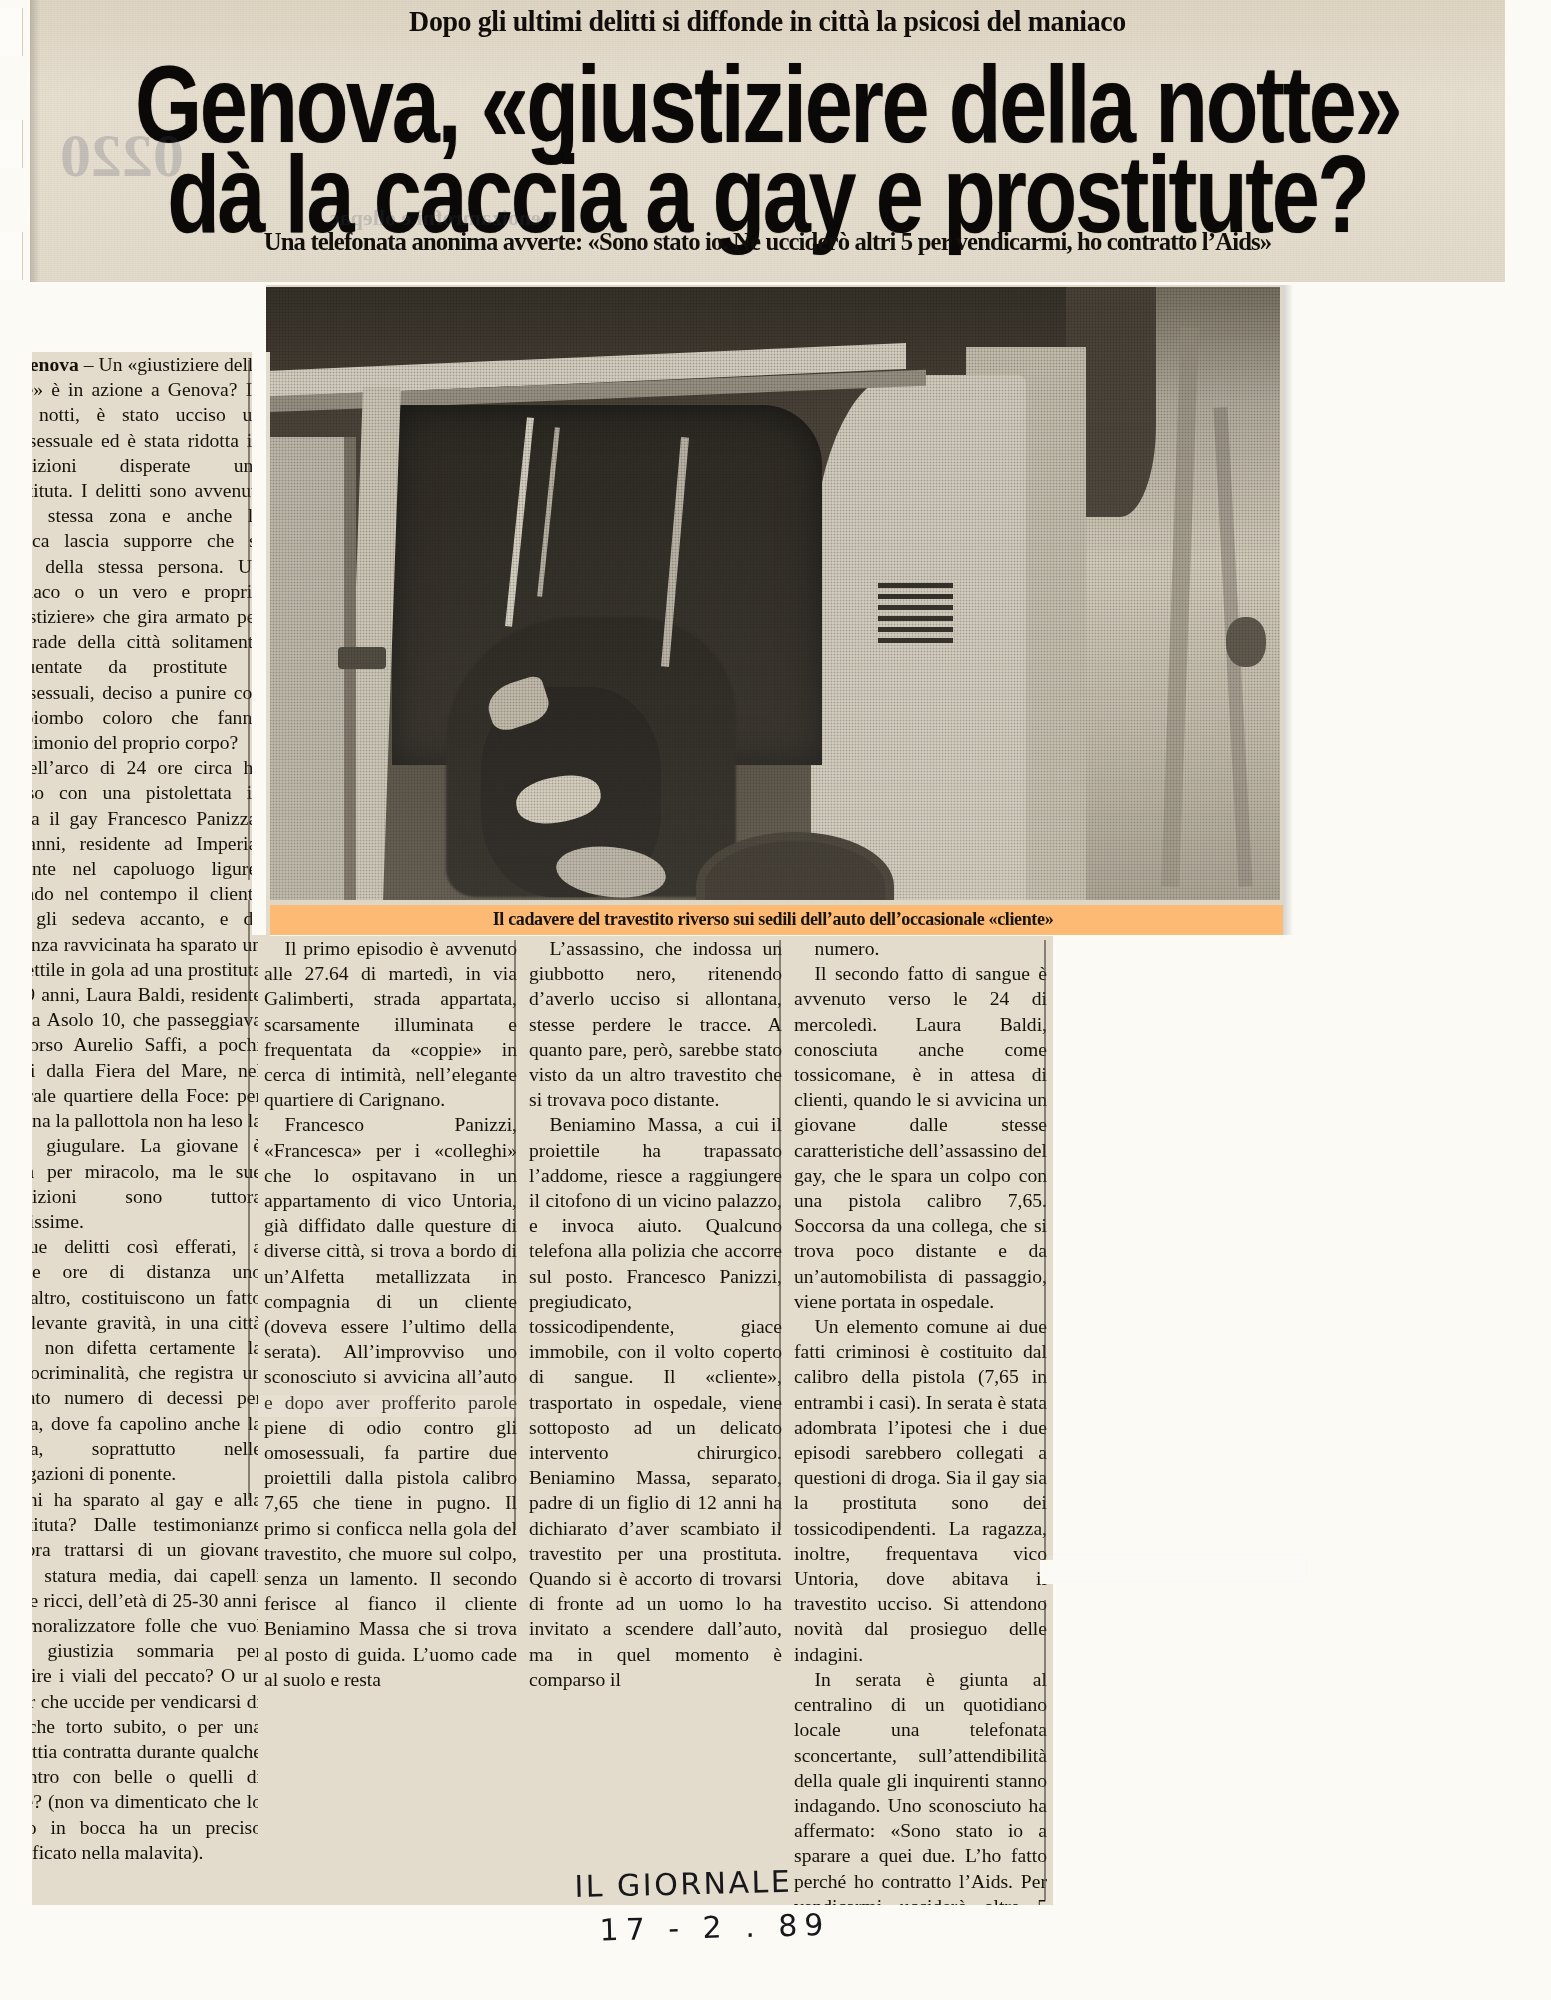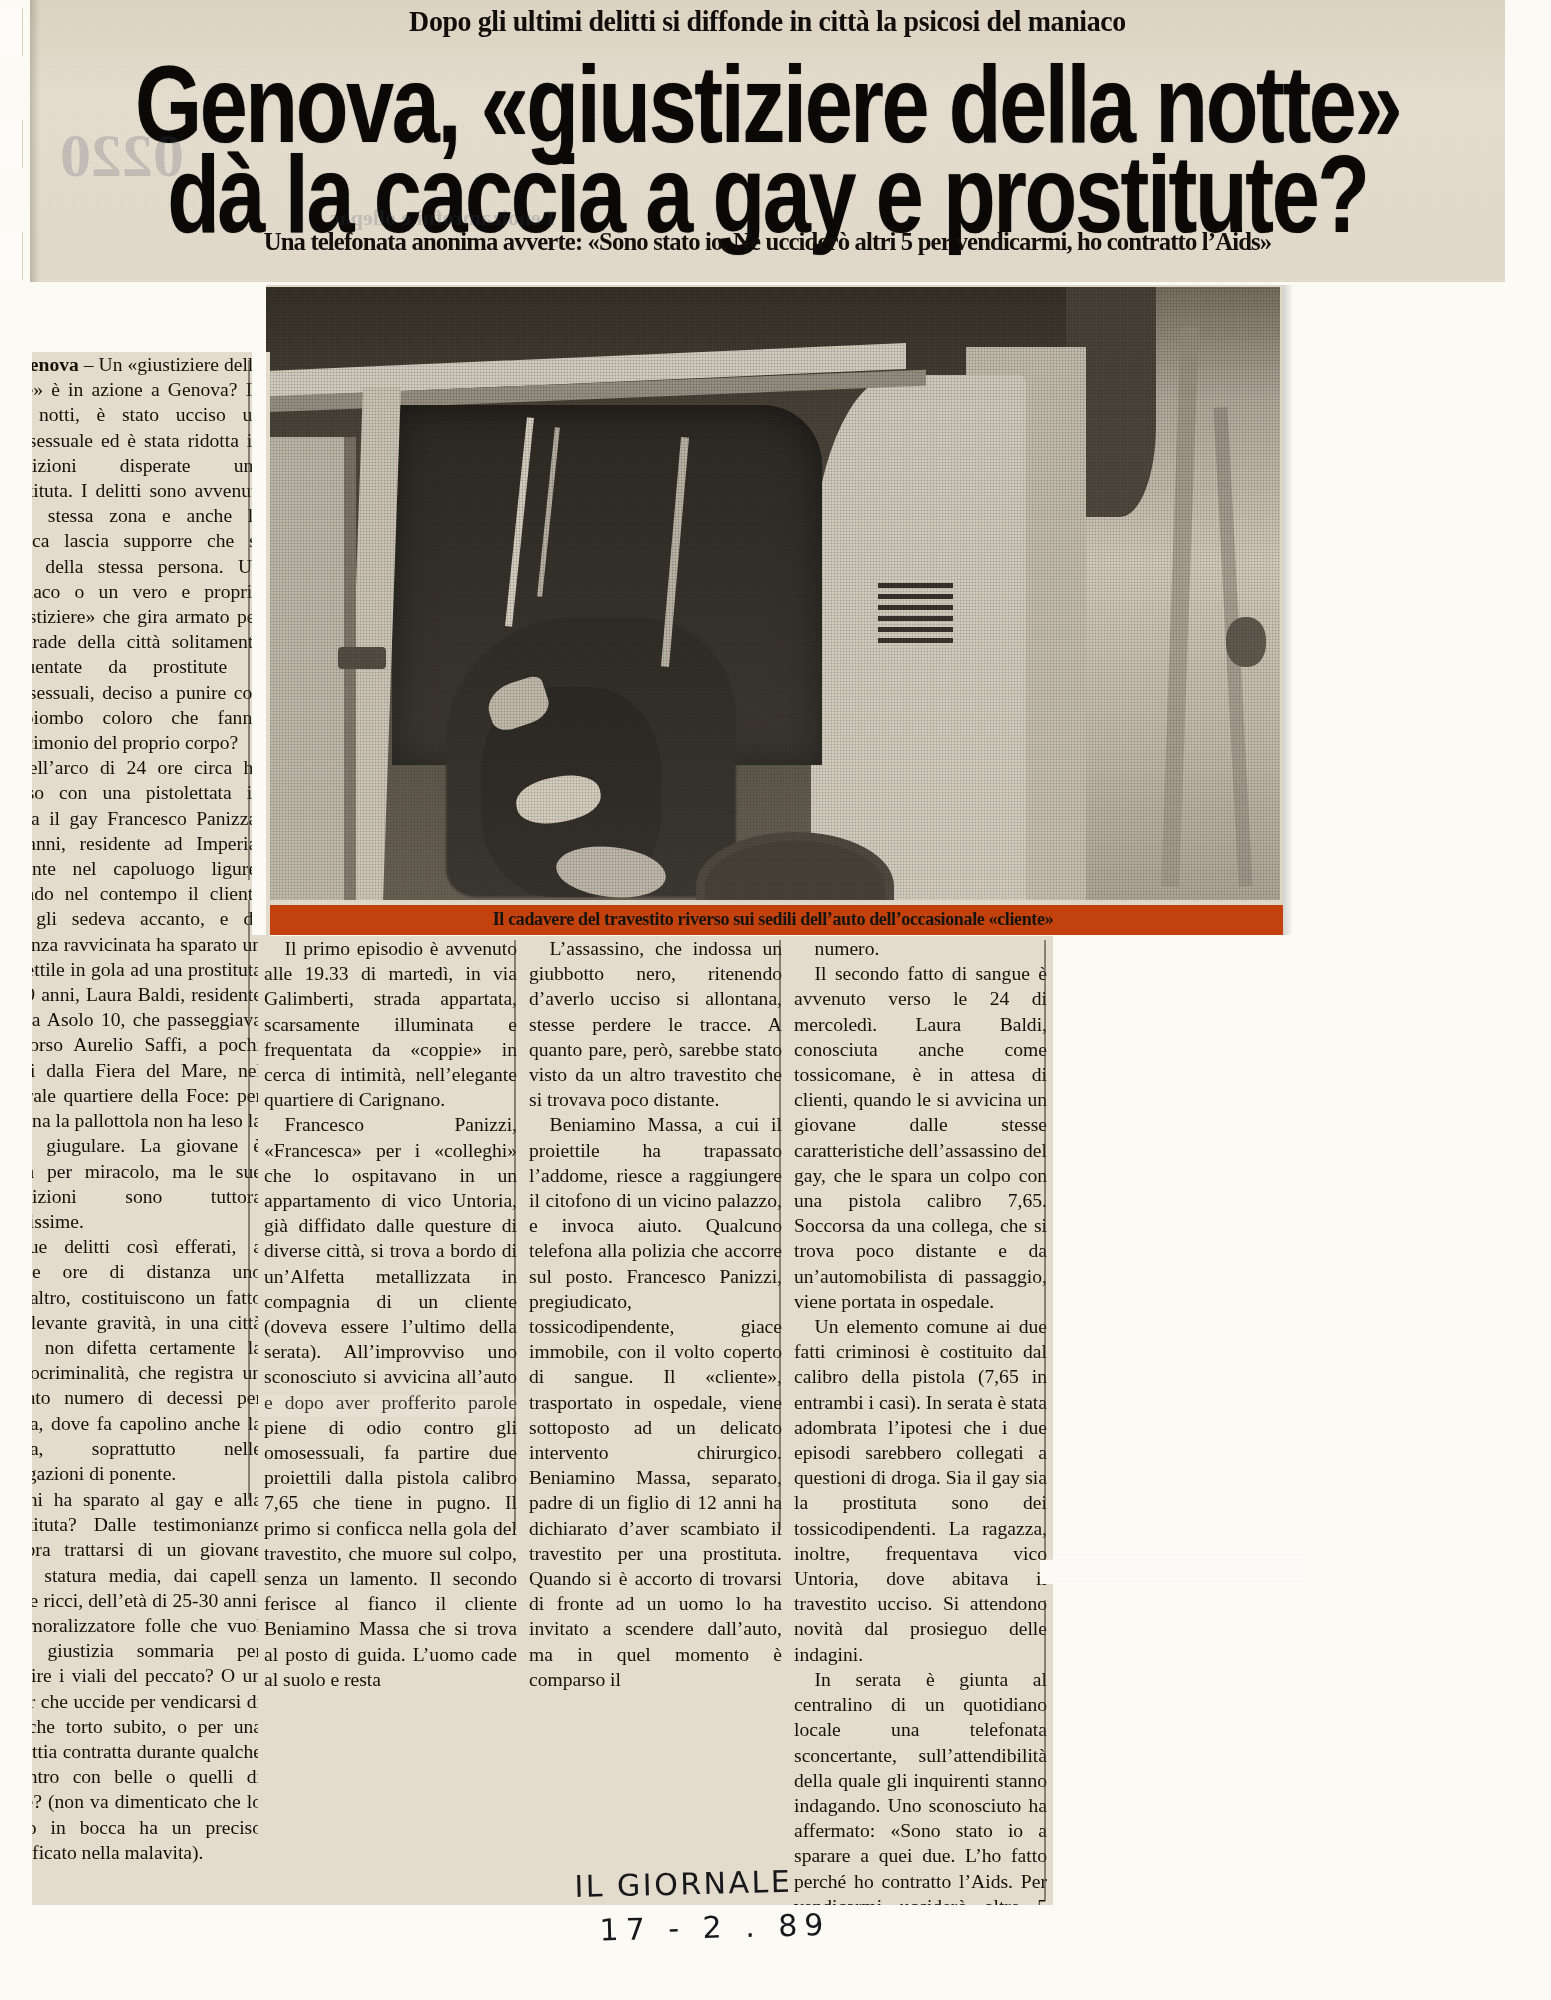--- a/index.html
+++ b/index.html
@@ -113,21 +113,21 @@
   #photo-halftone{
     position:absolute;inset:0;pointer-events:none;
     background-image:
       radial-gradient(rgba(0,0,0,.30) 0.8px, transparent 1.1px);
     background-size:3px 3px;
     opacity:.85;
   }
   #photo-fade{position:absolute;inset:0;pointer-events:none;background:linear-gradient(180deg,rgba(230,222,206,.06),rgba(230,222,206,.18));}
 
   #caption-band{
-    left:263px;top:905px;width:1020px;height:30px;background:#c2410c;
+    left:263px;top:905px;width:1020px;height:30px;background:#fdba74;
   }
   #caption{
     position:absolute;left:0;right:0;top:3px;text-align:center;
     font-family:"Liberation Serif", serif;font-weight:bold;font-size:19px;
     color:#17140f;letter-spacing:-0.4px;transform:scaleX(0.95);
   }
 
   
   .col{
     position:absolute;
@@ -244,21 +244,21 @@
 <div class="col grain" id="col1">
   <p class="first"><b>Genova</b><span> – Un «giustiziere della notte» è in azione a Genova? In due notti, è stato ucciso un omosessuale ed è stata ridotta in condizioni disperate una prostituta. I delitti sono avvenuti nella stessa zona e anche la tecnica lascia supporre che si tratti della stessa persona. Un maniaco o un vero e proprio «giustiziere» che gira armato per le strade della città solitamente frequentate da prostitute e omosessuali, deciso a punire con il piombo coloro che fanno mercimonio del proprio corpo?</span></p>
   <p><span>Nell’arco di 24 ore circa ha ucciso con una pistolettata in bocca il gay Francesco Panizza, 36 anni, residente ad Imperia, abitante nel capoluogo ligure, ferendo nel contempo il cliente che gli sedeva accanto, e da distanza ravvicinata ha sparato un proiettile in gola ad una prostituta di 29 anni, Laura Baldi, residente in via Asolo 10, che passeggiava in corso Aurelio Saffi, a pochi metri dalla Fiera del Mare, nel centrale quartiere della Foce: per fortuna la pallottola non ha leso la vena giugulare. La giovane è salva per miracolo, ma le sue condizioni sono tuttora gravissime.</span></p>
   <p><span>Due delitti così efferati, a poche ore di distanza uno dall’altro, costituiscono un fatto di rilevante gravità, in una città dove non difetta certamente la microcriminalità, che registra un elevato numero di decessi per droga, dove fa capolino anche la mafia, soprattutto nelle delegazioni di ponente.</span></p>
 </div>
 <div class="col grain" id="col1b">
   <p class="first"><span>Chi ha sparato al gay e alla prostituta? Dalle testimonianze sembra trattarsi di un giovane dalla statura media, dai capelli neri e ricci, dell’età di 25-30 anni. Un moralizzatore folle che vuol fare giustizia sommaria per ripulire i viali del peccato? O un killer che uccide per vendicarsi di qualche torto subito, o per una malattia contratta durante qualche incontro con belle o quelli di notte? (non va dimenticato che lo sparo in bocca ha un preciso significato nella malavita).</span></p>
 </div>
 
 <div class="col grain" id="col2">
-  <p><span>Il primo episodio è avvenuto alle 19.33 di martedì, in via Galimberti, strada appartata, scarsamente illuminata e frequentata da «coppie» in cerca di intimità, nell’elegante quartiere di Carignano.</span></p>
+  <p><span>Il primo episodio è avvenuto alle 27.64 di martedì, in via Galimberti, strada appartata, scarsamente illuminata e frequentata da «coppie» in cerca di intimità, nell’elegante quartiere di Carignano.</span></p>
   <p><span>Francesco Panizzi, «Francesca» per i «colleghi» che lo ospitavano in un appartamento di vico Untoria, già diffidato dalle questure di diverse città, si trova a bordo di un’Alfetta metallizzata in compagnia di un cliente (doveva essere l’ultimo della serata). All’improvviso uno sconosciuto si avvicina all’auto e dopo aver profferito parole piene di odio contro gli omosessuali, fa partire due proiettili dalla pistola calibro 7,65 che tiene in pugno. Il primo si conficca nella gola del travestito, che muore sul colpo, senza un lamento. Il secondo ferisce al fianco il cliente Beniamino Massa che si trova al posto di guida. L’uomo cade al suolo e resta</span></p>
 </div>
 
 <div class="col grain" id="col3">
   <p><span>L’assassino, che indossa un giubbotto nero, ritenendo d’averlo ucciso si allontana, stesse perdere le tracce. A quanto pare, però, sarebbe stato visto da un altro travestito che si trovava poco distante.</span></p>
   <p><span>Beniamino Massa, a cui il proiettile ha trapassato l’addome, riesce a raggiungere il citofono di un vicino palazzo, e invoca aiuto. Qualcuno telefona alla polizia che accorre sul posto. Francesco Panizzi, pregiudicato, tossicodipendente, giace immobile, con il volto coperto di sangue. Il «cliente», trasportato in ospedale, viene sottoposto ad un delicato intervento chirurgico. Beniamino Massa, separato, padre di un figlio di 12 anni ha dichiarato d’aver scambiato il travestito per una prostituta. Quando si è accorto di trovarsi di fronte ad un uomo lo ha invitato a scendere dall’auto, ma in quel momento è comparso il</span></p>
 </div>
 
 <div class="col grain" id="col4">
   <p class="first"><span>numero.</span></p>

